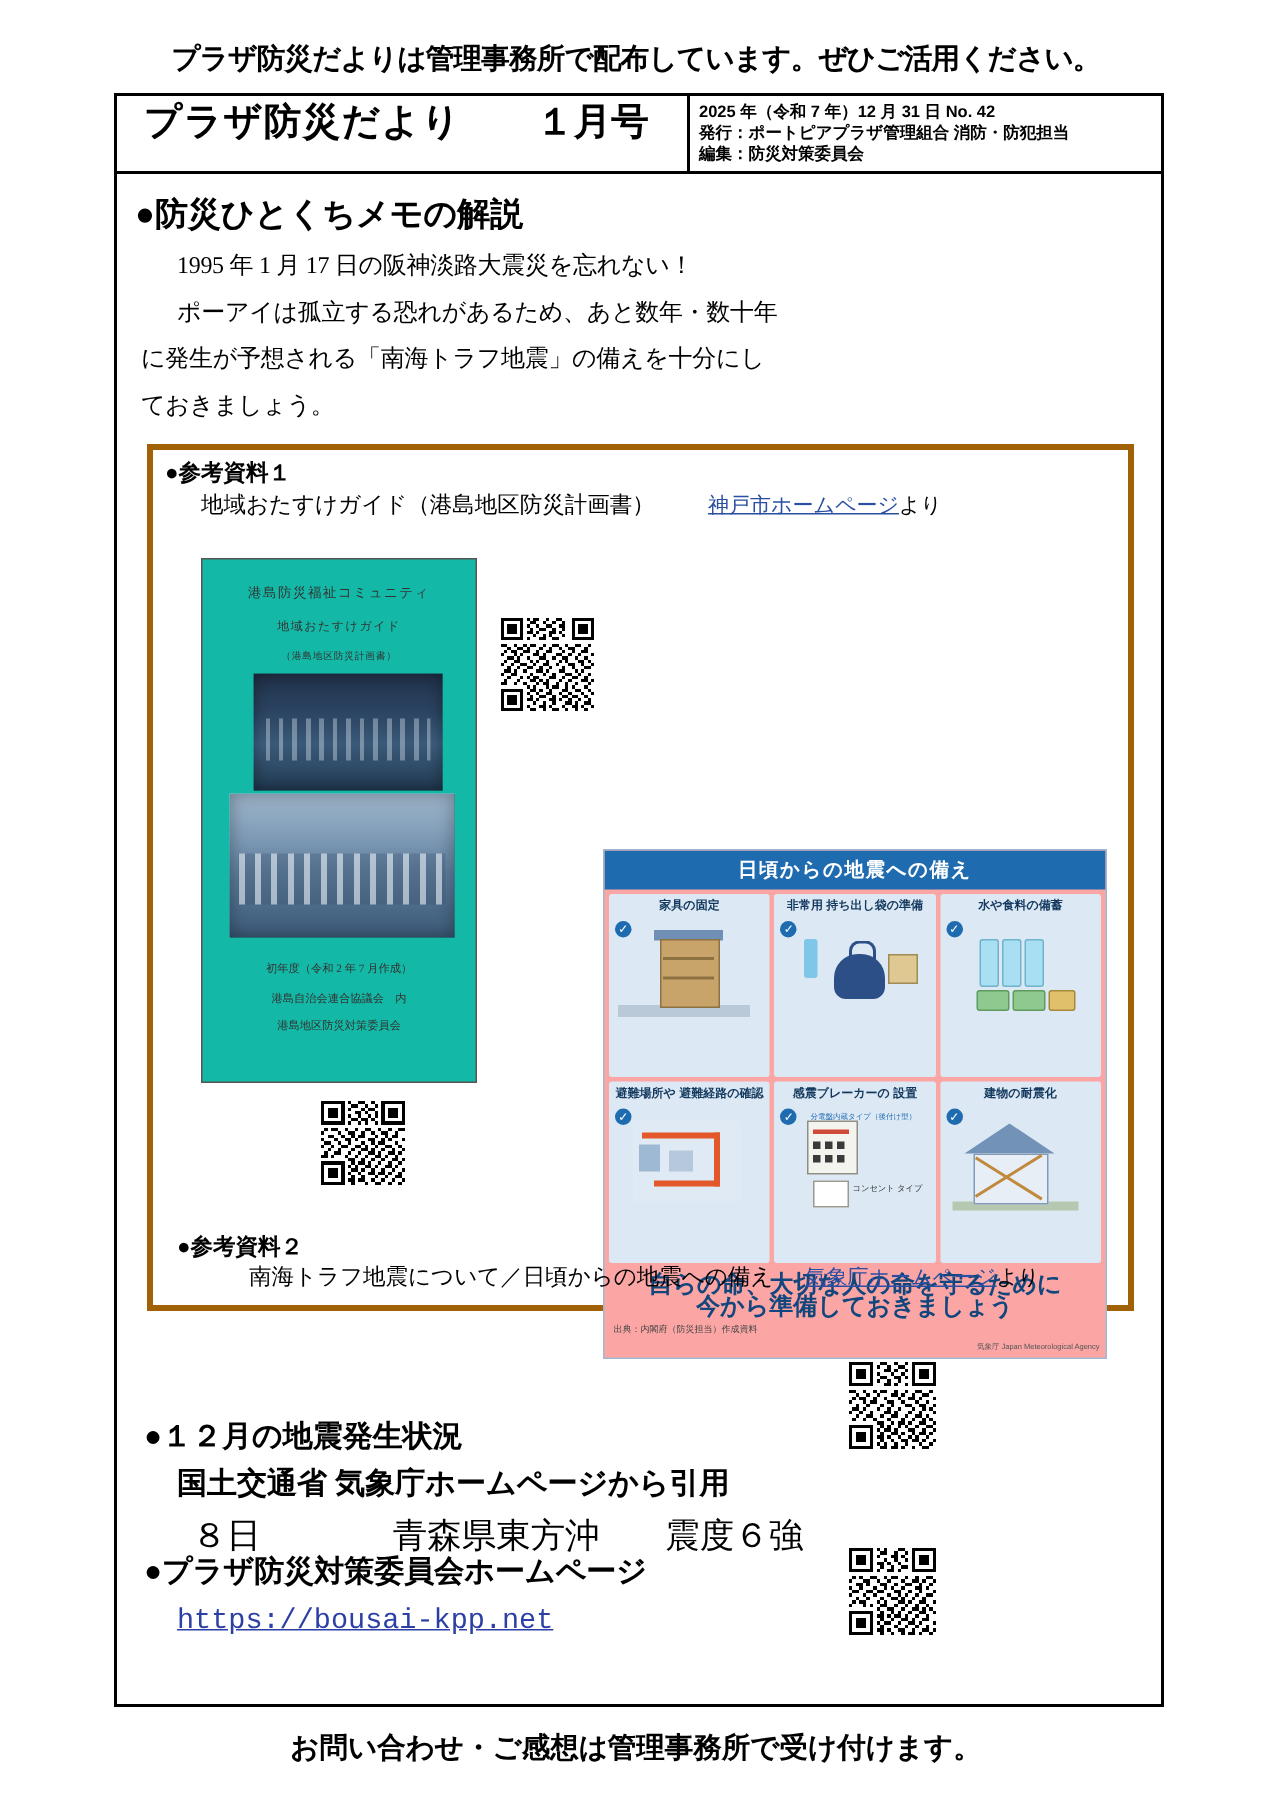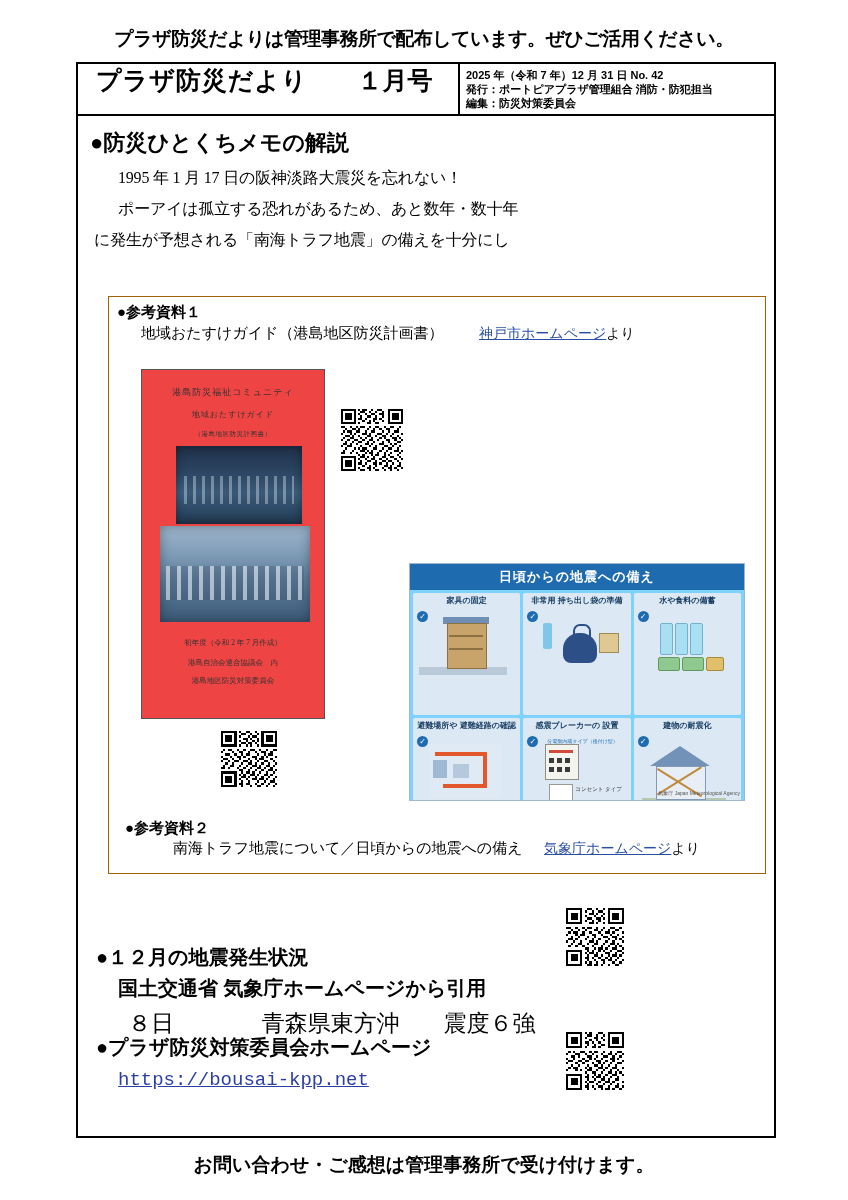--- a/index.html
+++ b/index.html
@@ -112,25 +112,25 @@
     line-height: 31px;
     margin: 0 14px 0 16px;
     text-indent: 24px;
     letter-spacing: -0.2px;
   }
   .para.cont { text-indent: 0; }
 
   
   .refbox {
     position: absolute;
-    left: 30px;
+    left: 20px;
     top: 232px;
     width: 658px;
     height: 578px;
-    border: 1px solid #a16207;
+    border: 4px solid #a16207;
     box-sizing: border-box;
   }
   .ref-label {
     font-size: 15px;
     font-weight: bold;
     font-family: "Liberation Sans", sans-serif;
     margin: 6px 0 0 8px;
   }
   .ref-sub {
     font-size: 15px;
@@ -149,21 +149,21 @@
   }
 
   
   .cover {
     position: absolute;
     left: 32px;
     top: 72px;
     width: 184px;
     height: 350px;
     border: 1px solid #555;
-    background: #ef4444;
+    background: #14b8a6;
     box-sizing: border-box;
     font-family: "Liberation Serif", serif;
     text-align: center;
     color: #333;
     overflow: hidden;
   }
   .cover-t1 { font-size: 9px; margin-top: 16px; letter-spacing: 1px;}
   .cover-t2 { font-size: 8px; margin-top: 10px; letter-spacing: 1px;}
   .cover-t3 { font-size: 6.5px; margin-top: 10px; letter-spacing: 0.5px;}
   .cover-photo1 {
@@ -202,22 +202,22 @@
   .cover-b1 { position:absolute; left:0; right:0; top:268px; font-size:7.5px; }
   .cover-b2 { position:absolute; left:0; right:0; top:288px; font-size:7.5px; }
   .cover-b3 { position:absolute; left:0; right:0; top:306px; font-size:7.5px; }
 
   
   .poster {
     position: absolute;
     left: 300px;
     top: 266px;
     width: 336px;
-    height: 238px;
-    background: #7dd3fc;
+    height: 340px;
+    background: #fca5a5;
     border: 1px solid #9fb8cf;
     box-sizing: border-box;
     font-family: "Liberation Sans", sans-serif;
     overflow: hidden;
   }
   .poster-title {
     height: 26px;
     background: #1f6bb0;
     color: #fff;
     font-size: 13px;
@@ -402,20 +402,21 @@
         <div class="mast-meta">2025 年（令和 7 年）12 月 31 日 No. 42</div>
         <div class="mast-meta">発行：ポートピアプラザ管理組合 消防・防犯担当</div>
         <div class="mast-meta">編集：防災対策委員会</div>
       </div>
     </div>
 
     <div class="section-head">●防災ひとくちメモの解説</div>
     <div class="para">1995 年 1 月 17 日の阪神淡路大震災を忘れない！</div>
     <div class="para">ポーアイは孤立する恐れがあるため、あと数年・数十年</div>
     <div class="para cont">に発生が予想される「南海トラフ地震」の備えを十分にし</div>
+    <div class="para cont">ておきましょう。</div>
 
     <div class="refbox">
 
       <div class="ref-label">●参考資料１</div>
       <div class="ref-sub">
         <span>地域おたすけガイド（港島地区防災計画書）</span>
         <span style="display:inline-block;width:28px;"></span>
         <a class="ref-link" href="#">神戸市ホームページ</a><span class="ref-after">より</span>
       </div>
 

